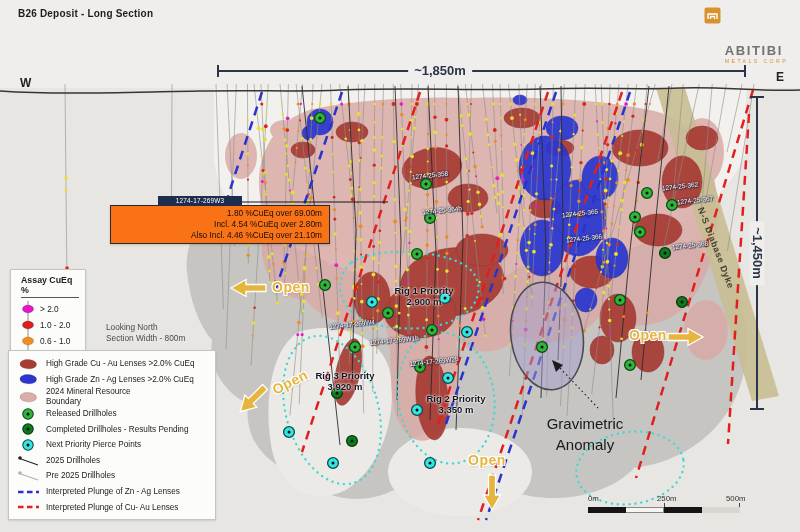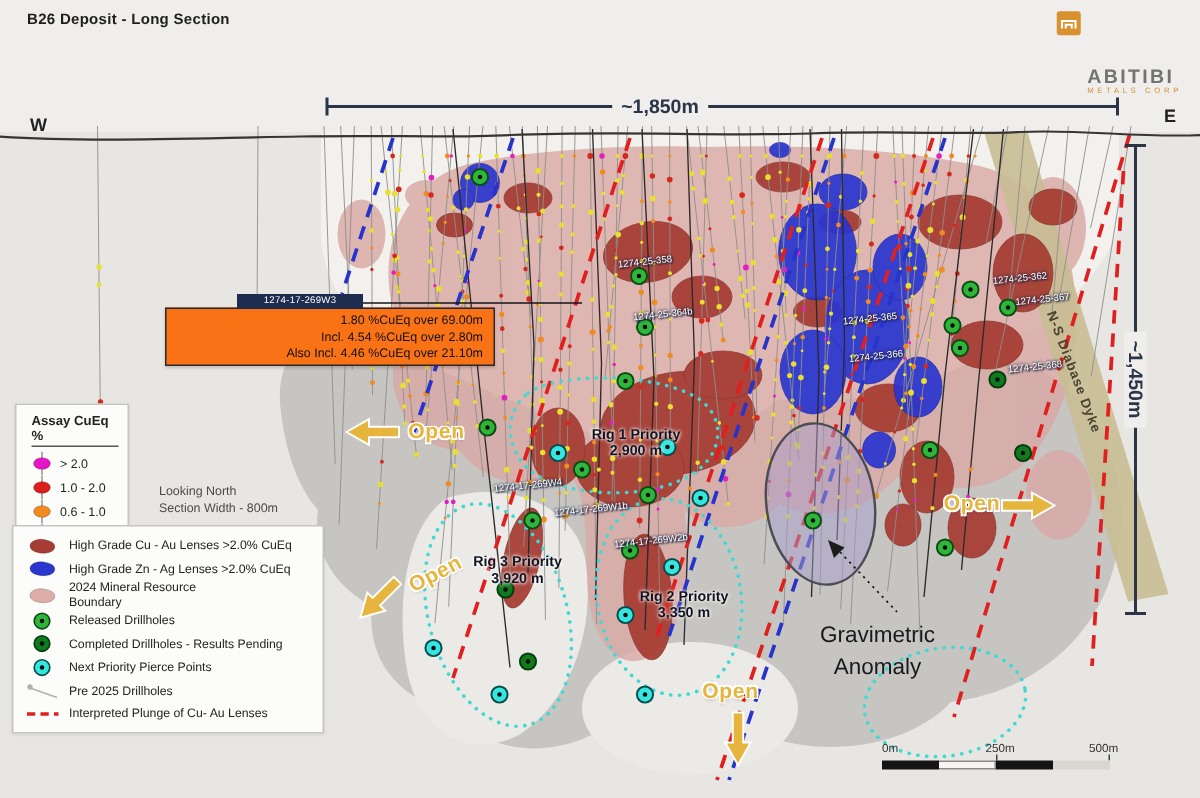--- a/index.html
+++ b/index.html
@@ -1000,24 +1000,37 @@
         </div>
         <div class="leg-row">
           <svg width="26" height="14">
             <circle cx="13" cy="7" r="5.2" fill="#35e6e0" stroke="#0a4a4a" stroke-width="1.1"></circle>
             <circle cx="13" cy="7" r="1.5" fill="#0b0b0b"></circle>
           </svg>
           <span class="leg-label">Next Priority Pierce Points</span>
         </div>
         <div class="leg-row">
           <svg width="26" height="14">
+            <circle cx="5" cy="4" r="1.8" fill="#222222"></circle>
+            <line x1="6" y1="5" x2="23" y2="11" stroke="#222222" stroke-width="1.1"></line>
+          </svg>
+          <span class="leg-label">2025 Drillholes</span>
+        </div>
+        <div class="leg-row">
+          <svg width="26" height="14">
             <circle cx="5" cy="4" r="1.8" fill="#b3b1ae"></circle>
             <line x1="6" y1="5" x2="23" y2="11" stroke="#b3b1ae" stroke-width="1.1"></line>
           </svg>
           <span class="leg-label">Pre 2025 Drillholes</span>
+        </div>
+        <div class="leg-row">
+          <svg width="26" height="14">
+            <line x1="3" y1="7" x2="24" y2="7" stroke="#2633cc" stroke-width="2.4" stroke-dasharray="5.5 3.5"></line>
+          </svg>
+          <span class="leg-label">Interpreted Plunge of Zn - Ag Lenses</span>
         </div>
         <div class="leg-row">
           <svg width="26" height="14">
             <line x1="3" y1="7" x2="24" y2="7" stroke="#e01f1f" stroke-width="2.4" stroke-dasharray="5.5 3.5"></line>
           </svg>
           <span class="leg-label">Interpreted Plunge of Cu- Au Lenses</span>
         </div>
       </div>
   </div>
 

